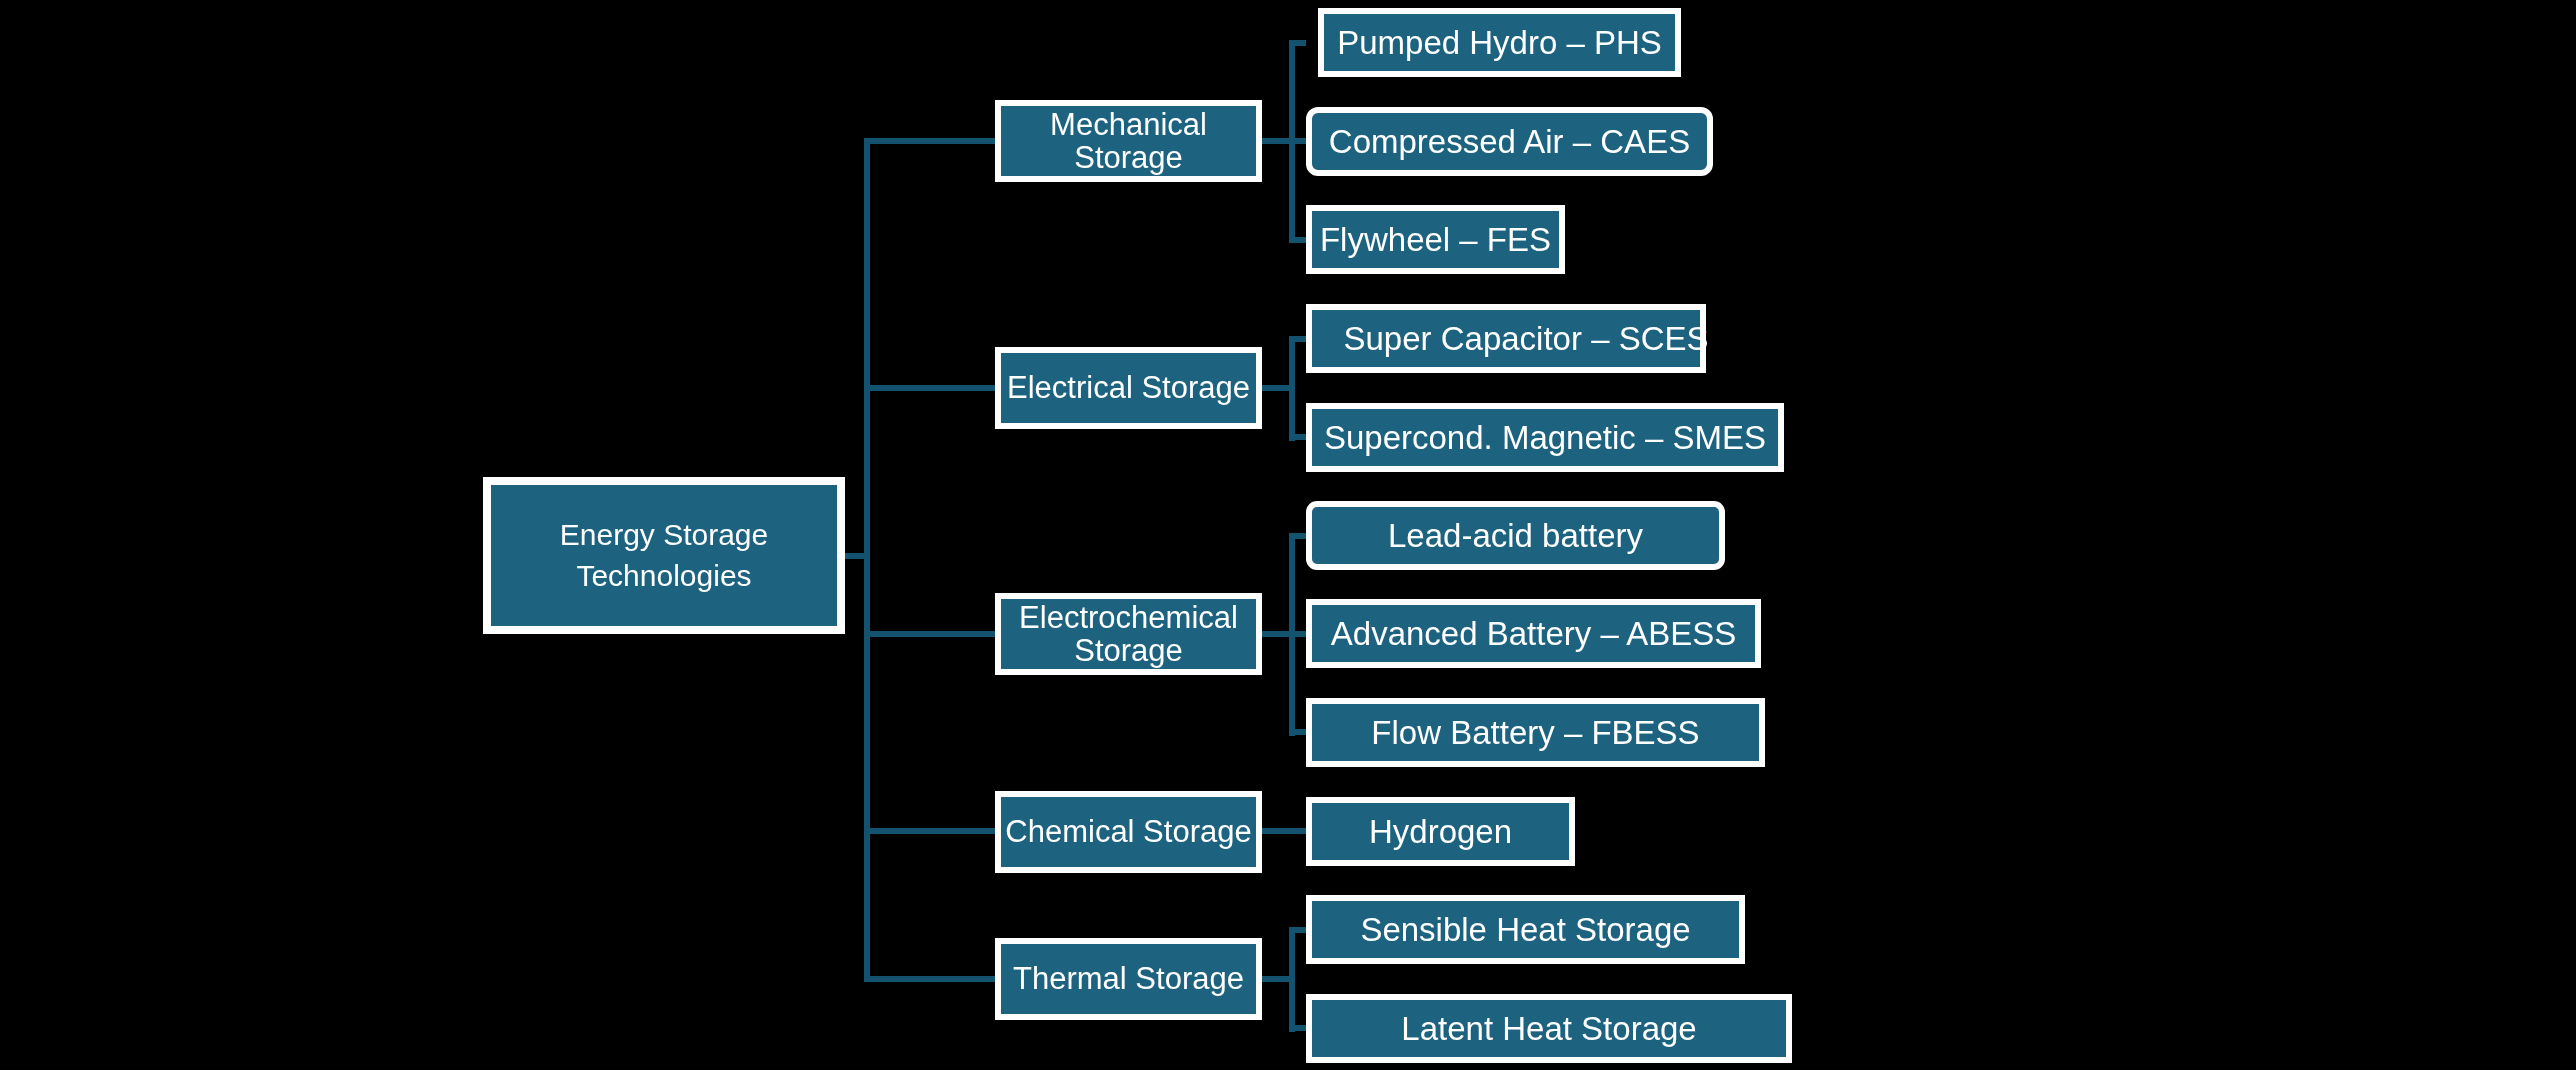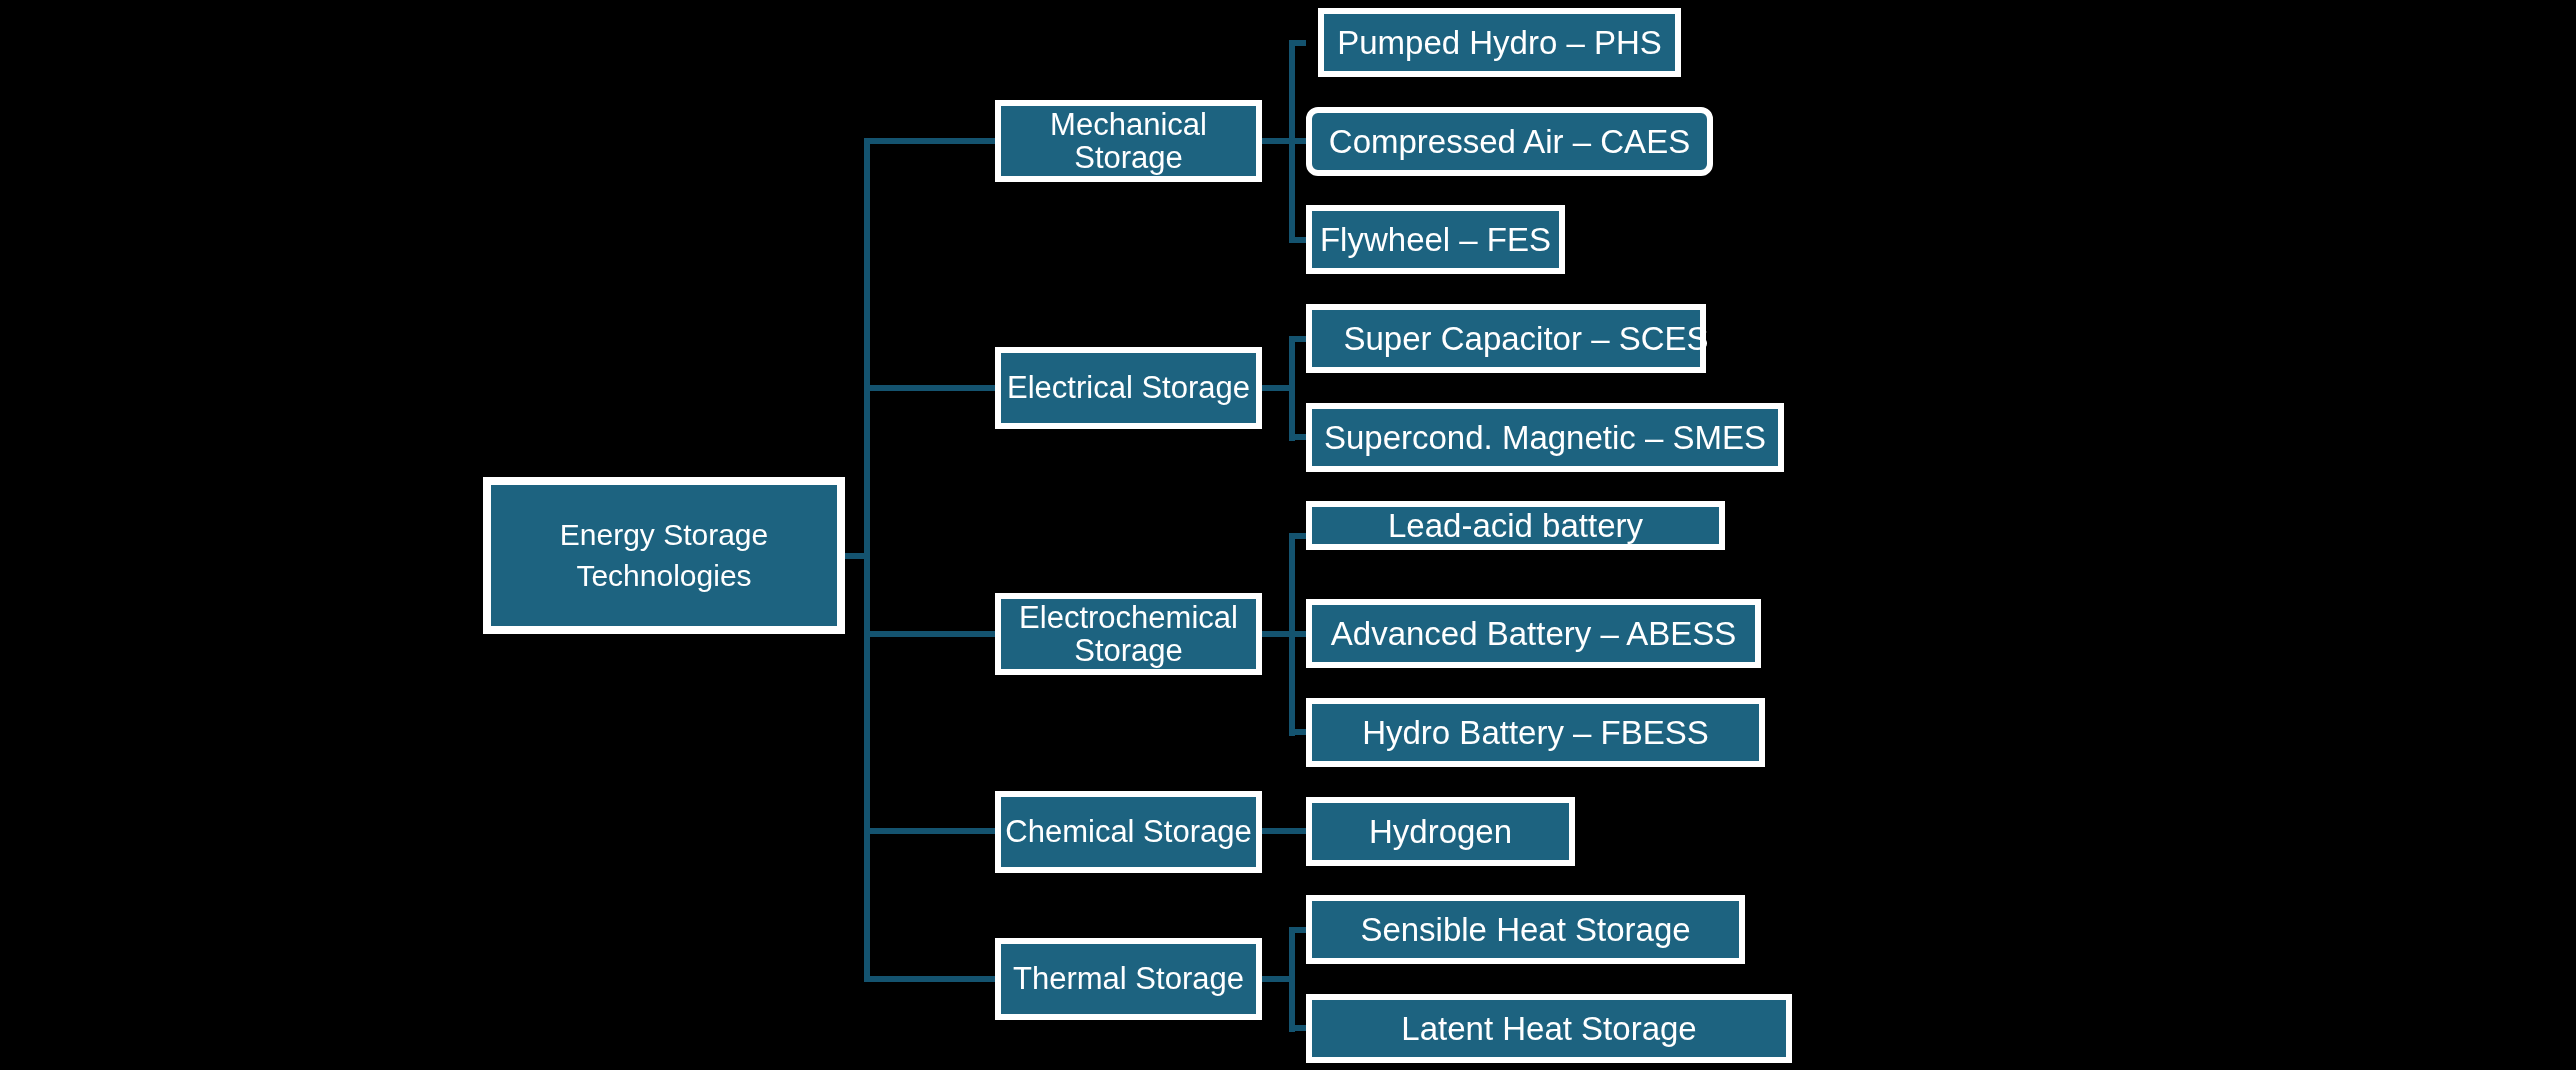--- a/index.html
+++ b/index.html
@@ -72,23 +72,23 @@
   <div class="node root-node">Energy Storage Technologies</div>
   <div id="nodes">
       <div class="node cat-node" style="left: 995px; top: 100px; width: 267px; height: 82px;">Mechanical Storage</div>
       <div class="node leaf-node" style="left: 1306px; top: 8.1px; width: 363px; height: 69px; margin-left: 12px;">Pumped Hydro – PHS</div>
       <div class="node leaf-node" style="left: 1306px; top: 107px; width: 407px; height: 69px; border-radius: 12px;">Compressed Air – CAES</div>
       <div class="node leaf-node" style="left: 1306px; top: 205px; width: 259px; height: 69px;">Flywheel – FES</div>
       <div class="node cat-node" style="left: 995px; top: 347px; width: 267px; height: 82px;">Electrical Storage</div>
       <div class="node leaf-node" style="left: 1306px; top: 304px; width: 400px; height: 69px; padding-left: 40px;">Super Capacitor – SCES</div>
       <div class="node leaf-node" style="left: 1306px; top: 403px; width: 478px; height: 69px;">Supercond. Magnetic – SMES</div>
       <div class="node cat-node" style="left: 995px; top: 593px; width: 267px; height: 82px;">Electrochemical Storage</div>
-      <div class="node leaf-node" style="left: 1306px; top: 501px; width: 419px; height: 49px;">Lead-acid battery</div>
+      <div class="node leaf-node" style="left: 1306px; top: 501px; width: 419px; height: 69px; border-radius: 11px;">Lead-acid battery</div>
       <div class="node leaf-node" style="left: 1306px; top: 599px; width: 455px; height: 69px; text-align: center;">Advanced Battery – ABESS</div>
-      <div class="node leaf-node" style="left: 1306px; top: 698px; width: 459px; height: 69px;">Hydro Battery – FBESS</div>
+      <div class="node leaf-node" style="left: 1306px; top: 698px; width: 459px; height: 69px;">Flow Battery – FBESS</div>
       <div class="node cat-node" style="left: 995px; top: 791px; width: 267px; height: 82px;">Chemical Storage</div>
       <div class="node leaf-node" style="left: 1306px; top: 797px; width: 269px; height: 69px;">Hydrogen</div>
       <div class="node cat-node" style="left: 995px; top: 938px; width: 267px; height: 82px;">Thermal Storage</div>
       <div class="node leaf-node" style="left: 1306px; top: 895px; width: 439px; height: 69px;">Sensible Heat Storage</div>
       <div class="node leaf-node" style="left: 1306px; top: 994px; width: 486px; height: 69px;">Latent Heat Storage</div>
     </div>
 </div>
 
 
 </body></html>

